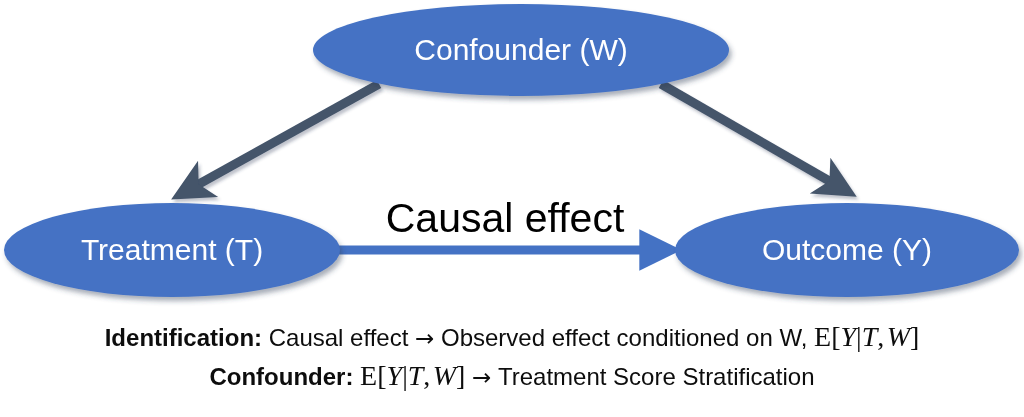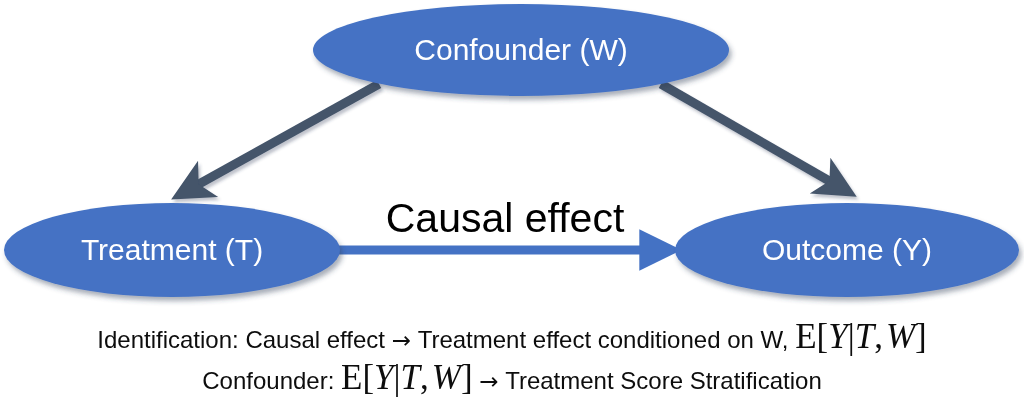--- a/index.html
+++ b/index.html
@@ -43,25 +43,25 @@
     text-align: center;
     color: #0d0d0d;
   }
   .caption-line {
     font-family: "Liberation Sans", sans-serif;
     font-size: 24px;
     line-height: 38px;
     white-space: nowrap;
   }
   .cap-bold {
-    font-weight: normal;
+    font-weight: bold;
   }
   .mathv {
     font-family: "Liberation Serif", serif;
-    font-size: 35px;
+    font-size: 28px;
     font-style: normal;
   }
   .mathv i {
     font-family: "Liberation Serif", serif;
     font-style: italic;
   }
   .arrow-glyph {
     font-family: "DejaVu Sans", sans-serif;
     font-size: 23px;
   }
@@ -113,21 +113,21 @@
       <ellipse cx="847" cy="250" rx="172" ry="47" fill="#4472C4" filter="url(#ellipse-shadow)"></ellipse>
       <text class="node-label" x="847" y="252">Outcome (Y)</text>
     </g>
 
     <text class="edge-label" x="505" y="232">Causal effect</text>
   </svg>
 
   <div class="caption-block">
 
     <div class="caption-line">
-      <span class="cap-bold">Identification:</span><span>&nbsp;</span><span>Causal effect</span><span>&nbsp;</span><span class="arrow-glyph">→</span><span>&nbsp;</span><span>Treatment effect conditioned on W,</span><span>&nbsp;</span><span class="mathv">E[<i>Y</i>|<i>T</i>, <i>W</i>]</span>
+      <span class="cap-bold">Identification:</span><span>&nbsp;</span><span>Causal effect</span><span>&nbsp;</span><span class="arrow-glyph">→</span><span>&nbsp;</span><span>Observed effect conditioned on W,</span><span>&nbsp;</span><span class="mathv">E[<i>Y</i>|<i>T</i>, <i>W</i>]</span>
     </div>
 
     <div class="caption-line">
       <span class="cap-bold">Confounder:</span><span>&nbsp;</span><span class="mathv">E[<i>Y</i>|<i>T</i>, <i>W</i>]</span><span>&nbsp;</span><span class="arrow-glyph">→</span><span>&nbsp;</span><span>Treatment Score Stratification</span>
     </div>
 
   </div>
 
 </div>
 

